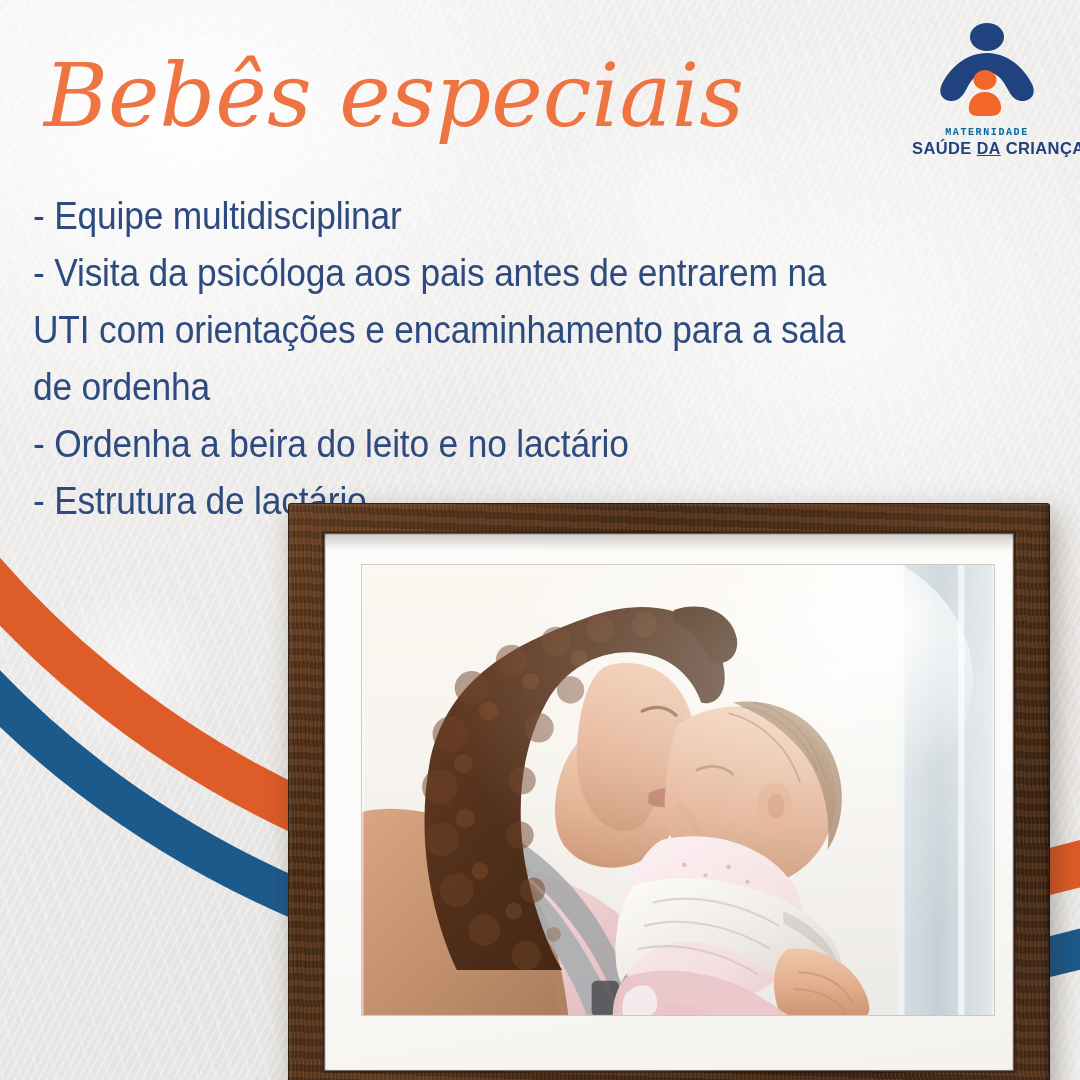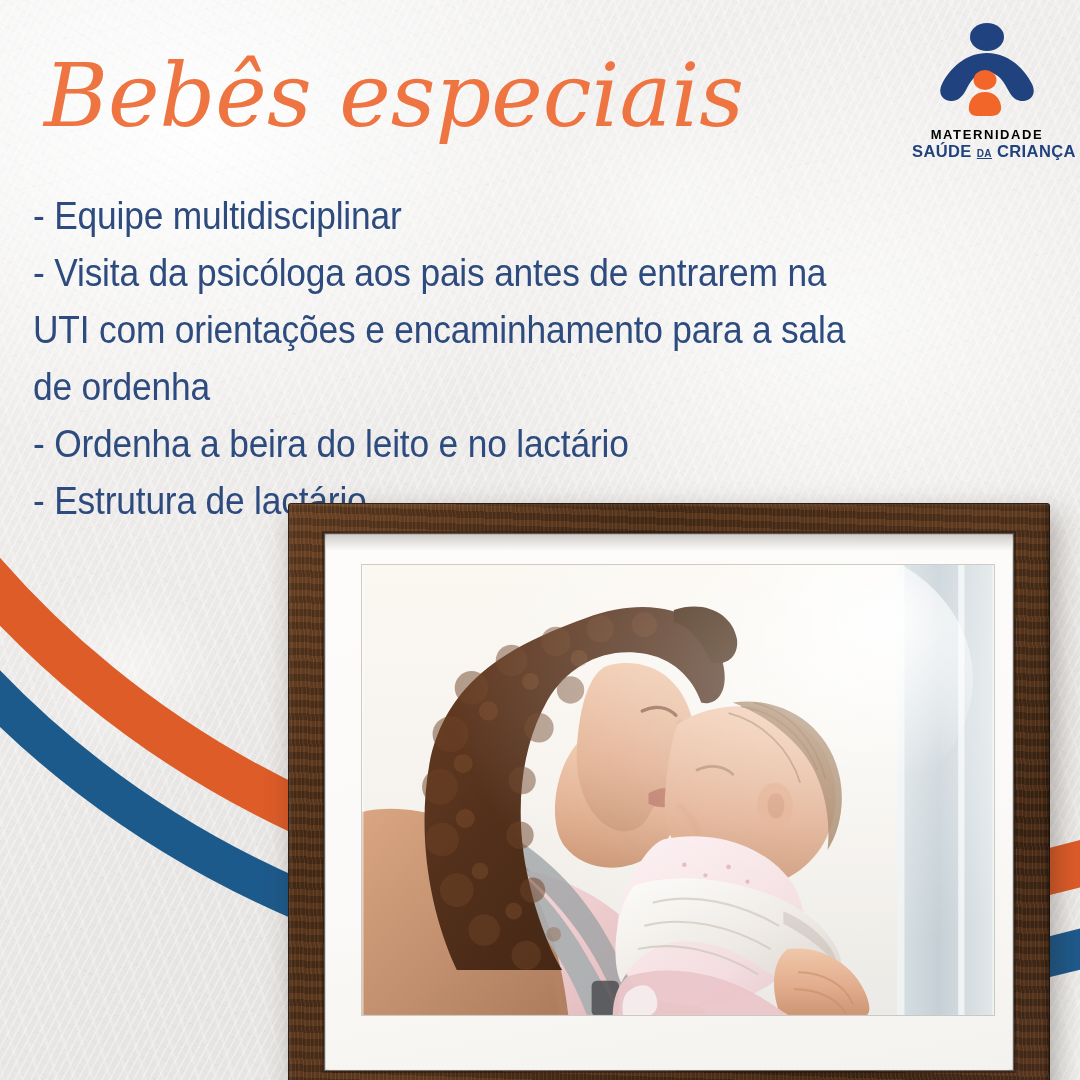--- a/index.html
+++ b/index.html
@@ -83,35 +83,36 @@
 
   
   .logo{
     position:absolute;
     right:18px; top:22px;
     width:150px;
     text-align:center;
   }
   .logo-mark{ width:110px; height:100px; margin:0 auto 6px; display:block; }
   .logo-top{
-    color:#000000;
-    font-size:13px;
+    color:#0369a1;
+    font-size:10px;
     font-weight:600;
     letter-spacing:1.6px;
     line-height:1.05;
+    font-family:Liberation Mono, monospace;
   }
   .logo-bottom{
     color:#20427e;
     font-size:16.5px;
     font-weight:700;
     letter-spacing:.4px;
     line-height:1.2;
     white-space:nowrap;
   }
-  .logo-bottom .sm{ font-size:10px;text-decoration:underline; }
+  .logo-bottom .sm{ font-size:16px;text-decoration:underline; }
 
   
   .frame-wrap{
     position:absolute;
     left:288px; top:503px;
     width:762px; height:600px;
     filter:drop-shadow(6px 10px 14px rgba(40,30,20,.34));
   }
   .frame{
     position:absolute; inset:0;

